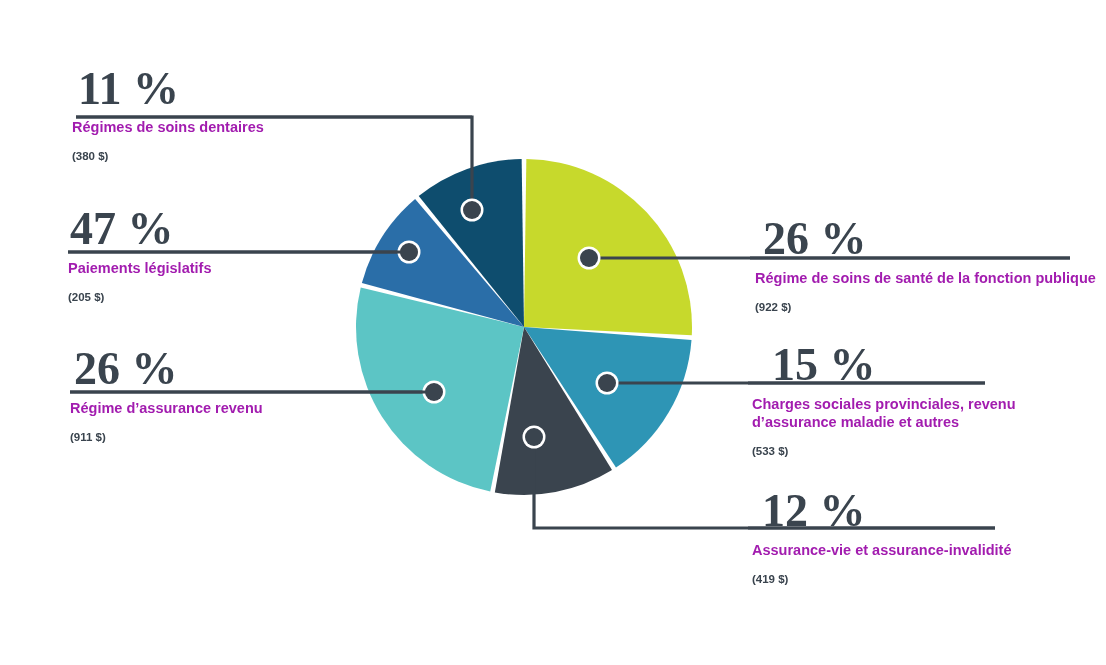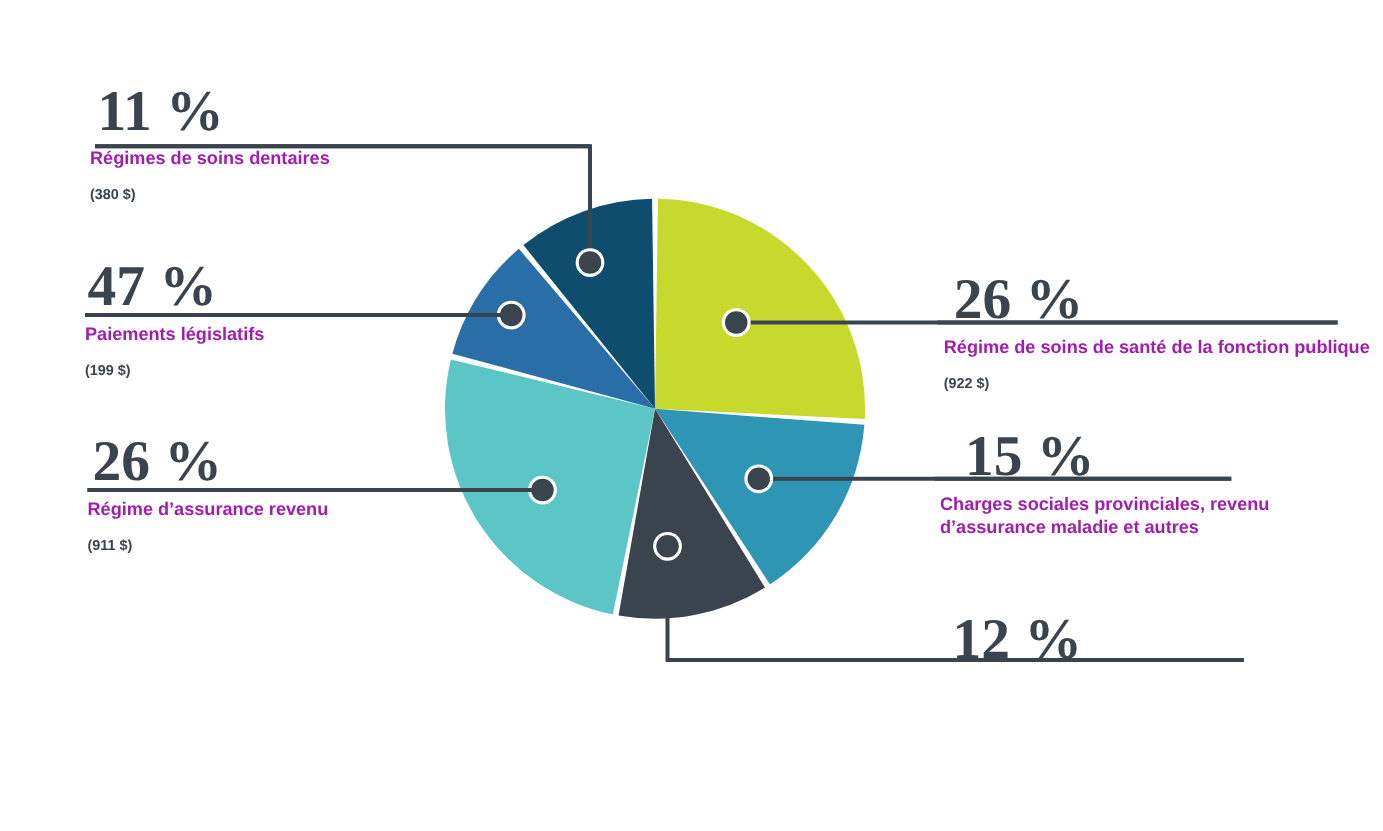--- a/index.html
+++ b/index.html
@@ -135,21 +135,21 @@
     <div class="text-block">
       <div class="title">Régimes de soins dentaires</div>
       <div class="amount">(380 $)</div>
     </div>
   </div>
 
   <div class="callout left" id="callout-legis">
     <div class="pct">47 %</div>
     <div class="text-block">
       <div class="title">Paiements législatifs</div>
-      <div class="amount">(199 $)</div>
+      <div class="amount">(205 $)</div>
     </div>
   </div>
 
   <div class="callout left" id="callout-income">
     <div class="pct">26 %</div>
     <div class="text-block">
       <div class="title">Régime d’assurance revenu</div>
       <div class="amount">(911 $)</div>
     </div>
   </div>
@@ -160,20 +160,25 @@
       <div class="title">Régime de soins de santé de la fonction publique</div>
       <div class="amount">(922 $)</div>
     </div>
   </div>
 
   <div class="callout right" id="callout-payroll">
     <div class="pct">15 %</div>
     <div class="text-block">
       <div class="title">Charges sociales provinciales, revenu
 d’assurance maladie et autres</div>
+      <div class="amount">(533 $)</div>
     </div>
   </div>
 
   <div class="callout right" id="callout-life">
     <div class="pct">12 %</div>
+    <div class="text-block">
+      <div class="title">Assurance-vie et assurance-invalidité</div>
+      <div class="amount">(419 $)</div>
+    </div>
   </div>
 
 </div>
 
 </body></html>

